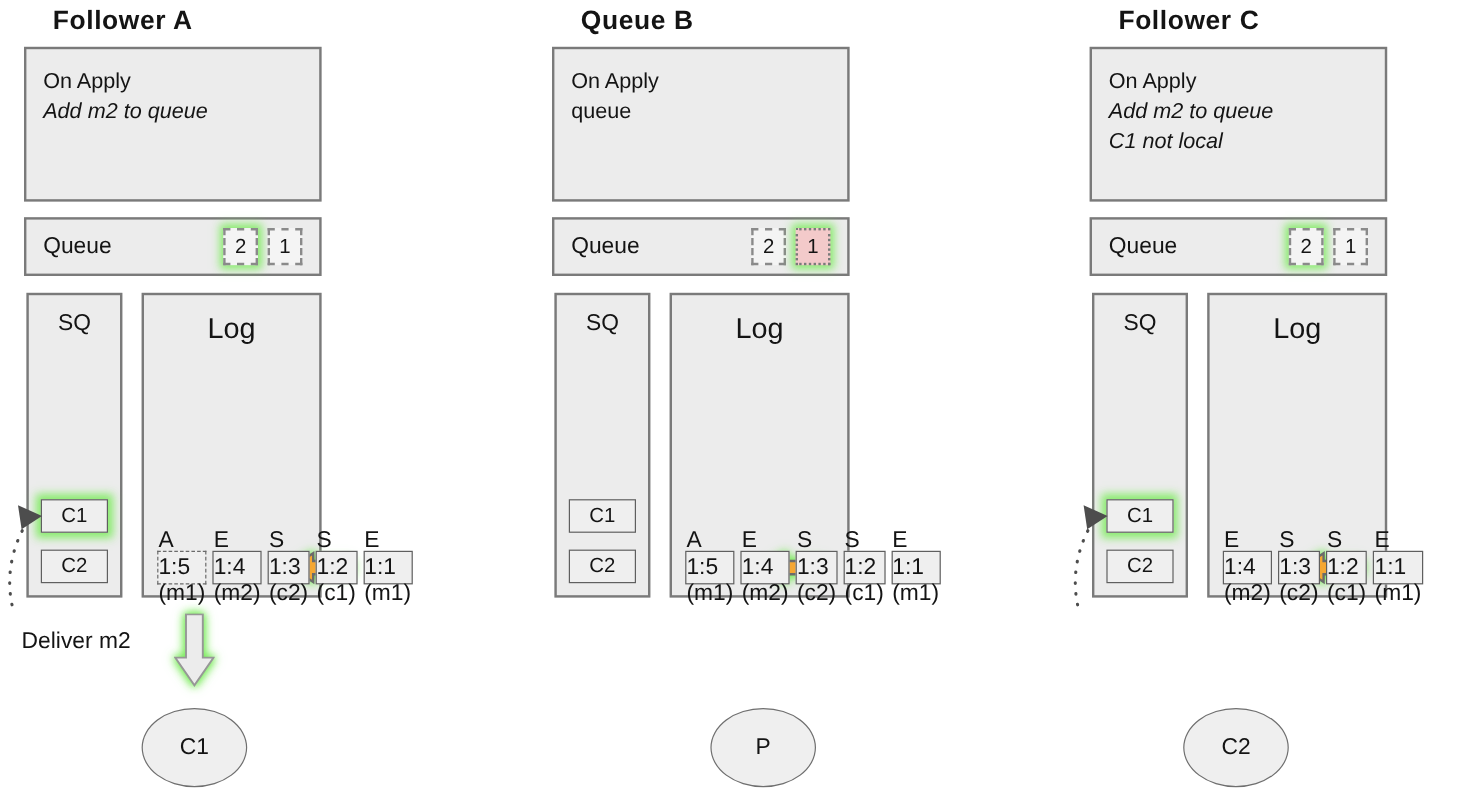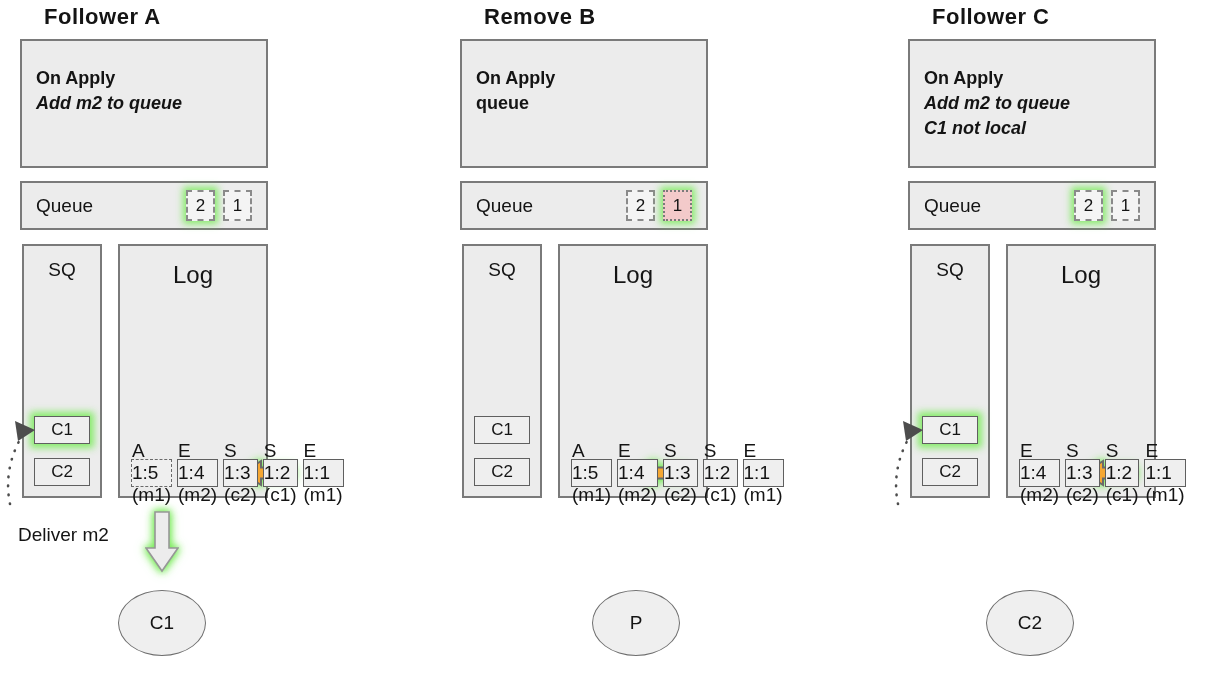--- a/index.html
+++ b/index.html
@@ -4,21 +4,21 @@
 <style>
   html,body{margin:0;padding:0;background:#ffffff;width:1219px;height:673px;overflow:hidden;
     font-family:"Liberation Sans", sans-serif;color:#141414;}
   .canvas{position:absolute;top:0;left:0;width:1219px;height:568px;}
   .column{position:absolute;top:0;width:250px;height:673px;}
   #col-a{left:20px;} #col-b{left:460px;} #col-c{left:908px;}
 
   .col-title{position:absolute;top:4px;left:24px;font-size:22px;font-weight:bold;letter-spacing:.5px;}
 
   .apply-box{position:absolute;top:39px;left:0;width:248px;height:129px;background:#ececec;
-    border:2px solid #7a7a7a;box-sizing:border-box;padding:25px 8px 0 14px;font-weight:bold;}
+    border:2px solid #7a7a7a;box-sizing:border-box;padding:14px 8px 0 14px;}
   .apply-line{font-size:18px;line-height:25px;white-space:nowrap;}
   .italic{font-style:italic;}
 
   .queue-bar{position:absolute;top:181px;left:0;width:248px;height:49px;background:#ececec;
     border:2px solid #7a7a7a;box-sizing:border-box;display:flex;align-items:center;}
   .queue-label{font-size:19px;margin-left:14px;}
   .queue-items{margin-left:auto;margin-right:14px;display:flex;gap:8px;}
   .queue-item{width:29px;height:31px;background:#f4f4f4;border:2px dashed #8a8a8a;box-sizing:border-box;
     display:flex;align-items:center;justify-content:center;font-size:17px;}
   .queue-item.glow{box-shadow:0 0 7px 3px rgba(118,235,85,.85);}
@@ -124,21 +124,21 @@
     <svg class="deliver-arrow" viewBox="0 0 34 62">
       <polygon points="10,1 24,1 24,37 33,37 17,60 1,37 10,37" fill="#ececec" stroke="#979797" stroke-width="1.6"></polygon>
     </svg>
 
     <div class="node node-a">
       <span>C1</span>
     </div>
   </div>
 
   <div class="column" id="col-b">
-    <div class="col-title">Remove B</div>
+    <div class="col-title">Queue B</div>
 
     <div class="apply-box">
       <div class="apply-line">On Apply</div>
       <div class="apply-line">queue</div>
     </div>
 
     <div class="queue-bar">
       <span class="queue-label">Queue</span>
       <div class="queue-items">
         <div class="queue-item">

